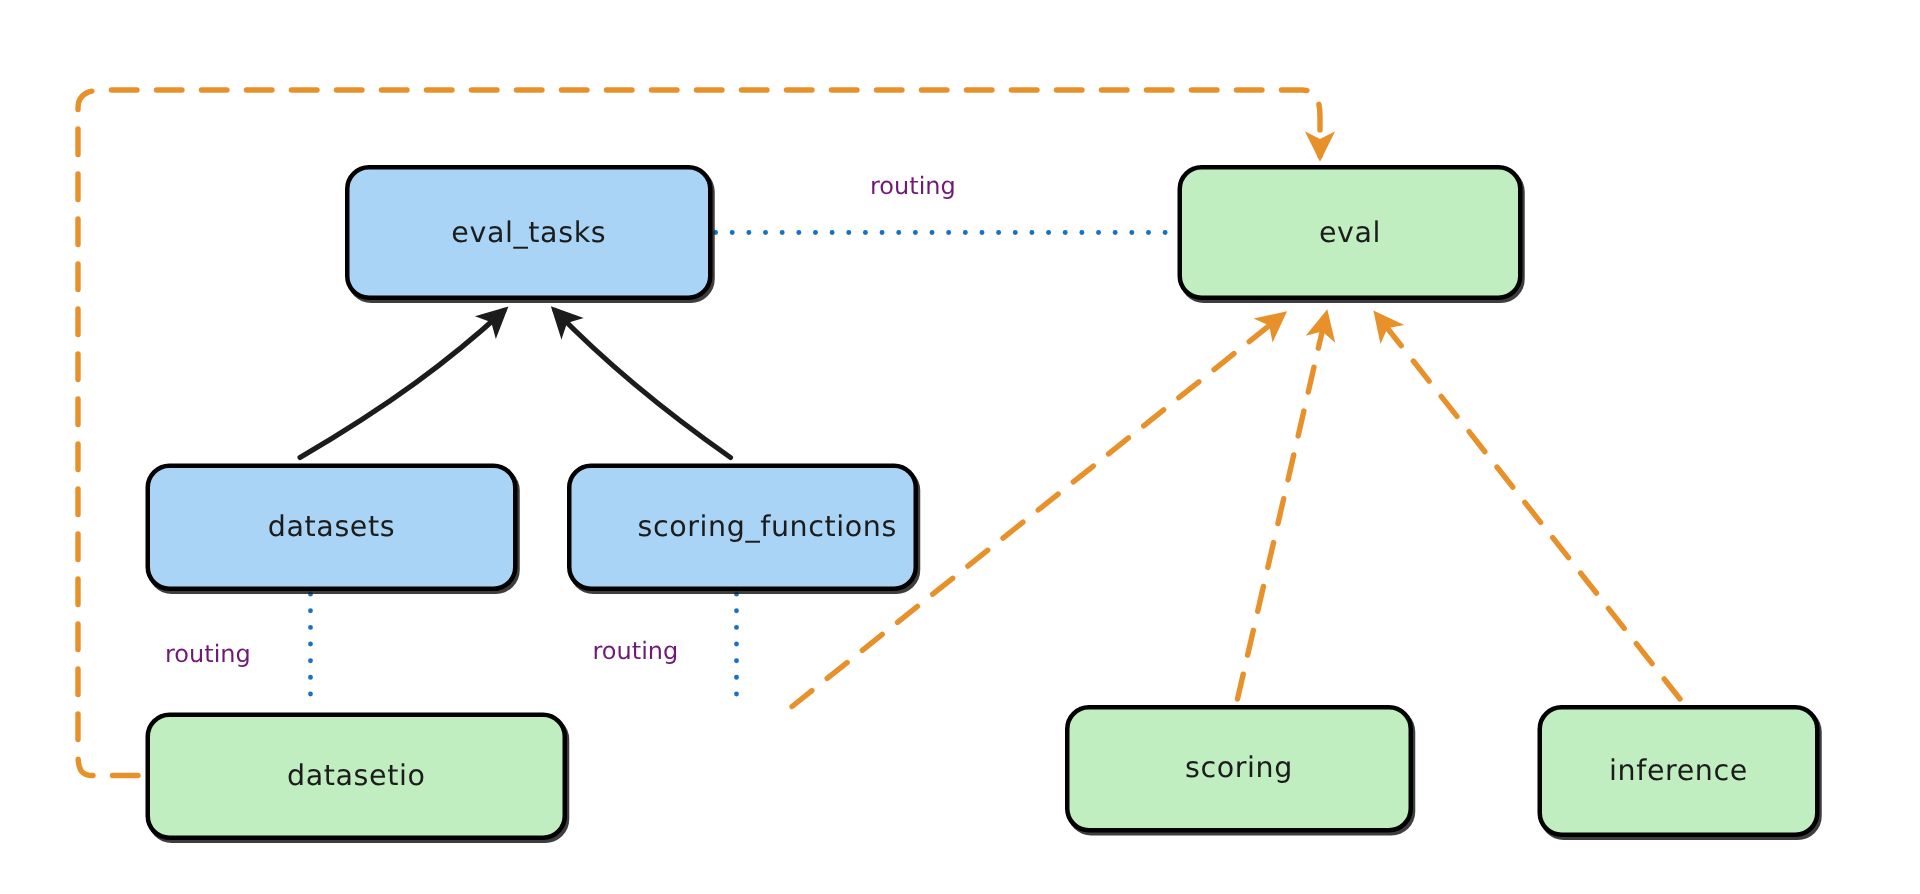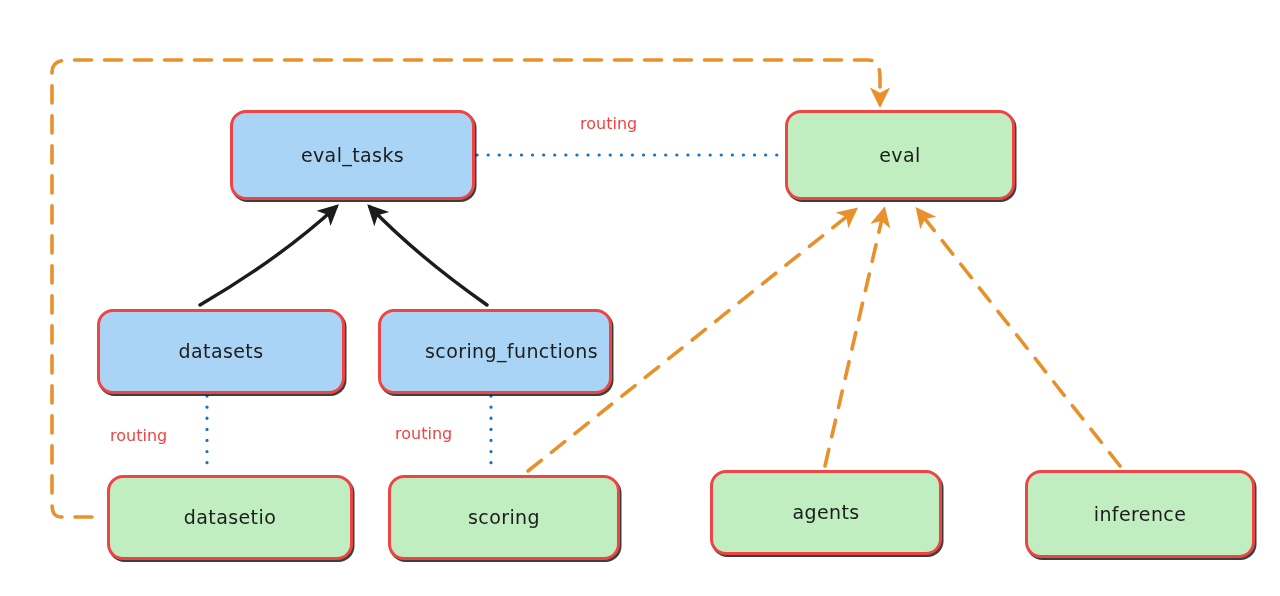--- a/index.html
+++ b/index.html
@@ -21,21 +21,21 @@
   #edges {
     position: absolute;
     left: 0;
     top: 0;
     width: 1280px;
     height: 596px;
   }
   .node {
     position: absolute;
     box-sizing: border-box;
-    border: 3px solid #ef4444;
+    border: 3px solid #000000;
     border-radius: 16px;
     display: flex;
     align-items: center;
     justify-content: center;
     font-family: "DejaVu Sans", sans-serif;
     font-size: 19px;
     letter-spacing: 0.4px;
     color: #1c1c1c;
     z-index: 3;
     box-shadow: 1.5px 2px 0 0 rgba(28,28,28,0.85);
@@ -43,21 +43,21 @@
   .node.blue  { background: #a9d4f5; }
   .node.green { background: #c0eec0; }
   .node-label {
     pointer-events: none;
     line-height: 1;
   }
   .edge-label {
     position: absolute;
     font-family: "DejaVu Sans", sans-serif;
     font-size: 16px;
-    color: #ef4444;
+    color: #701a75;
     z-index: 4;
     white-space: nowrap;
     line-height: 1;
   }
 </style>
 </head>
 <body>
 
 <div id="canvas">
 
@@ -111,33 +111,30 @@
   </div>
 
   <div class="node blue" style="left:97px; top:309px; width:248px; height:85px;">
     <span class="node-label">datasets</span>
   </div>
 
   <div class="node blue" style="left:378px; top:309px; width:234px; height:85px;padding-left:33px;">
     <span class="node-label">scoring_functions</span>
   </div>
 
-  <div class="node green" style="left:107px; top:475px; width:246px; height:85px;">
+  <div class="node green" style="left:97px; top:475px; width:281px; height:85px;">
     <span class="node-label">datasetio</span>
   </div>
 
-  <div class="node green" style="left:388px; top:475px; width:232px; height:85px;">
+
+  <div class="node green" style="left:710px; top:470px; width:232px; height:85px;">
     <span class="node-label">scoring</span>
   </div>
 
-  <div class="node green" style="left:710px; top:470px; width:232px; height:85px;">
-    <span class="node-label">agents</span>
-  </div>
-
-  <div class="node green" style="left:1025px; top:470px; width:230px; height:88px;">
+  <div class="node green" style="left:1025px; top:470px; width:188px; height:88px;">
     <span class="node-label">inference</span>
   </div>
 
   <div class="edge-label" style="left:580px; top:116px;">routing</div>
 
   <div class="edge-label" style="left:110px; top:428px;">routing</div>
 
   <div class="edge-label" style="left:395px; top:426px;">routing</div>
 
 </div>

